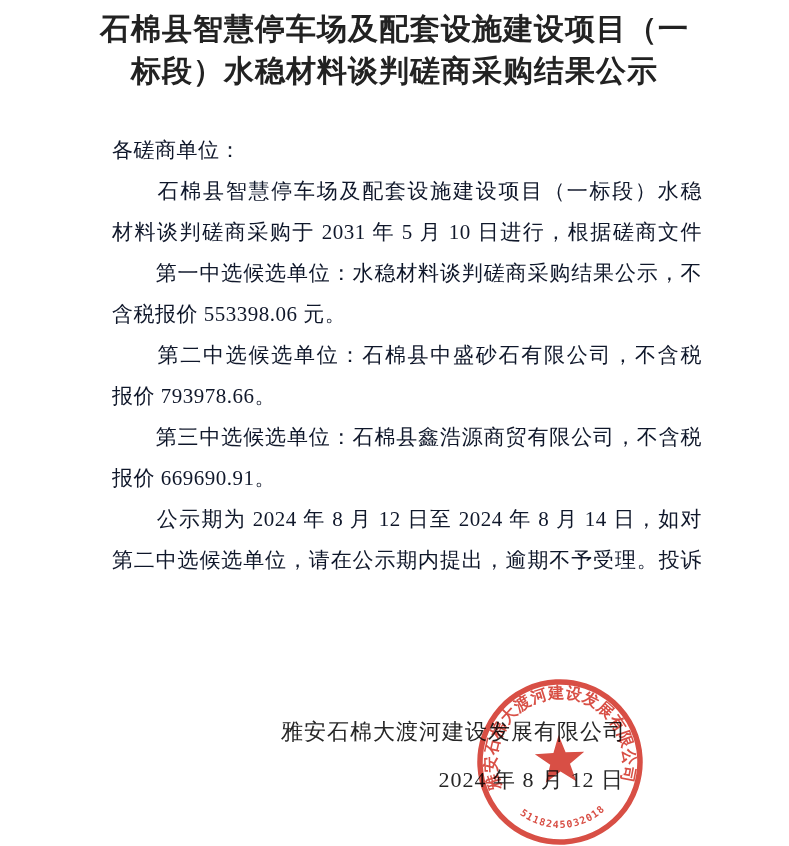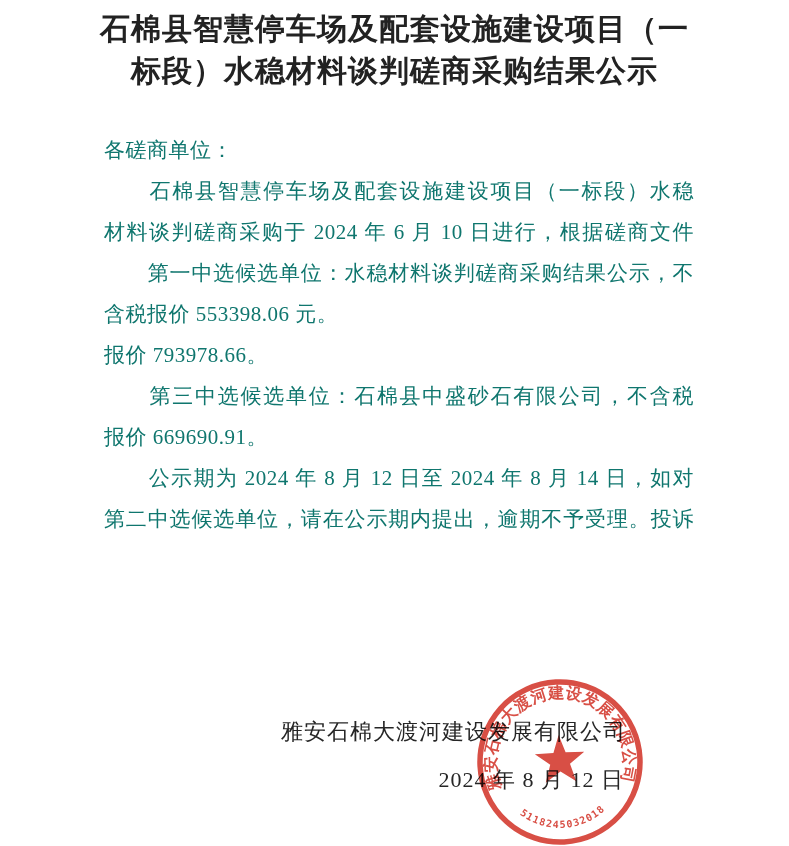--- a/index.html
+++ b/index.html
@@ -23,24 +23,24 @@
     font-family: "Liberation Sans", "DejaVu Sans", sans-serif;
     font-weight: bold;
     font-size: 30px;
     line-height: 42px;
     letter-spacing: 1px;
     color: #222222;
   }
   .doc-body {
     position: absolute;
     top: 130px;
-    left: 104px;
+    left: 112px;
     width: 590px;
     font-size: 21px;
-    color: #0f766e;
+    color: #0f172a;
   }
   .doc-line {
     height: 41px;
     line-height: 41px;
     letter-spacing: 0.5px;
     white-space: nowrap;
     overflow: visible;
   }
   .doc-line.fill {
     white-space: normal;
@@ -90,25 +90,26 @@
 <div class="page">
 
   <div class="title-block">
     <div>石棉县智慧停车场及配套设施建设项目（一</div>
     <div>标段）水稳材料谈判磋商采购结果公示</div>
   </div>
 
   <div class="doc-body">
     <div class="doc-line">各磋商单位：</div>
     <div class="doc-line fill">　　石棉县智慧停车场及配套设施建设项目（一标段）水稳</div>
-    <div class="doc-line fill">材料谈判磋商采购于 2024 年 6 月 10 日进行，根据磋商文件</div>
+    <div class="doc-line fill">材料谈判磋商采购于 2031 年 5 月 10 日进行，根据磋商文件</div>
     <div class="doc-line fill">　　第一中选候选单位：水稳材料谈判磋商采购结果公示，不</div>
     <div class="doc-line">含税报价 553398.06 元。</div>
+    <div class="doc-line fill">　　第二中选候选单位：石棉县中盛砂石有限公司，不含税</div>
     <div class="doc-line">报价 793978.66。</div>
-    <div class="doc-line fill">　　第三中选候选单位：石棉县中盛砂石有限公司，不含税</div>
+    <div class="doc-line fill">　　第三中选候选单位：石棉县鑫浩源商贸有限公司，不含税</div>
     <div class="doc-line">报价 669690.91。</div>
     <div class="doc-line fill">　　公示期为 2024 年 8 月 12 日至 2024 年 8 月 14 日，如对</div>
     <div class="doc-line fill">第二中选候选单位，请在公示期内提出，逾期不予受理。投诉</div>
   </div>
 
   <div class="signature-block">
     <div class="signature-company">雅安石棉大渡河建设发展有限公司</div>
     <div class="signature-date">2024 年 8 月 12 日</div>
   </div>
 

